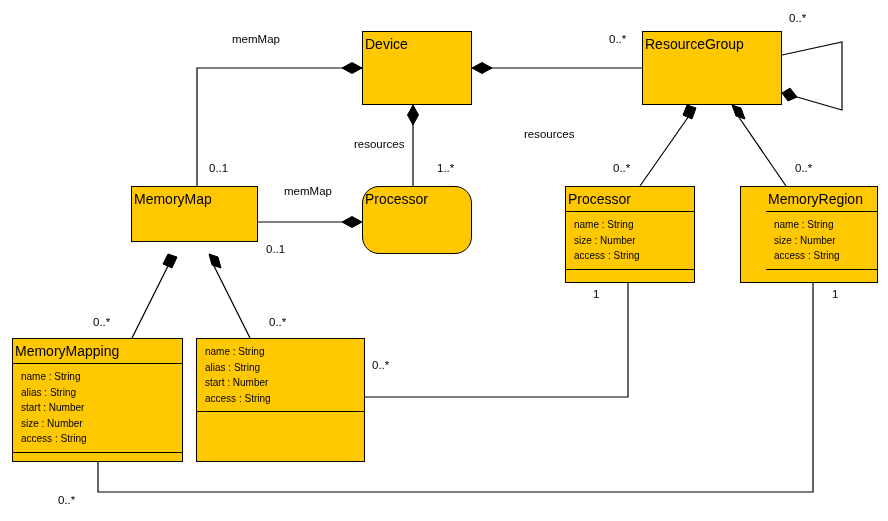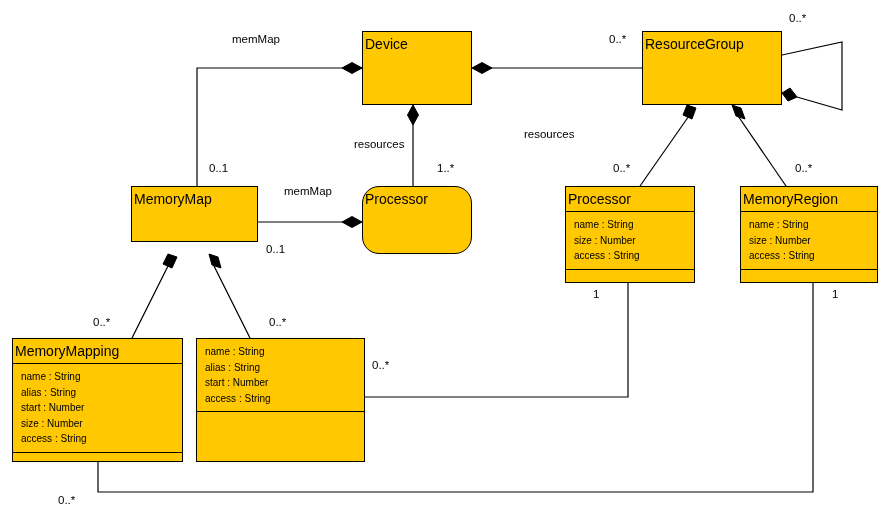--- a/index.html
+++ b/index.html
@@ -143,21 +143,21 @@
   <div class="uml-class compartmented" style="left:565px; top:186px; width:130px; height:97px;">
     <div class="uml-title">Processor</div>
     <div class="uml-attrs">
       <div class="uml-attr">name : String</div>
       <div class="uml-attr">size : Number</div>
       <div class="uml-attr">access : String</div>
     </div>
     <div class="uml-ops"></div>
   </div>
 
-  <div class="uml-class compartmented" style="left:740px; top:186px; width:138px; height:97px;">
+  <div class="uml-class compartmented" style="left:740px; top:186px; width:138px; height:97px;padding-left:25px;">
     <div class="uml-title">MemoryRegion</div>
     <div class="uml-attrs">
       <div class="uml-attr">name : String</div>
       <div class="uml-attr">size : Number</div>
       <div class="uml-attr">access : String</div>
     </div>
     <div class="uml-ops"></div>
   </div>
 
   <div class="uml-class compartmented" style="left:12px; top:338px; width:171px; height:124px;">

